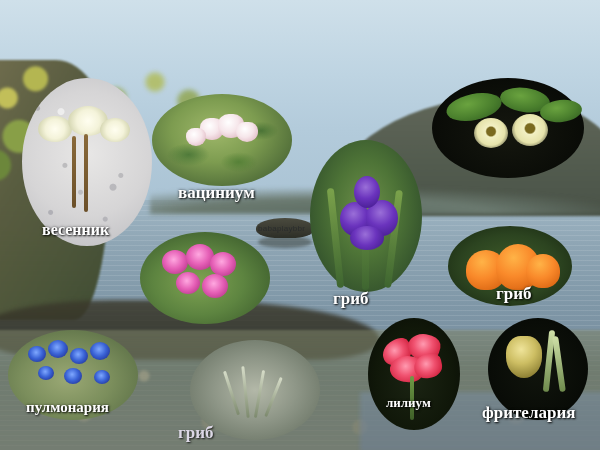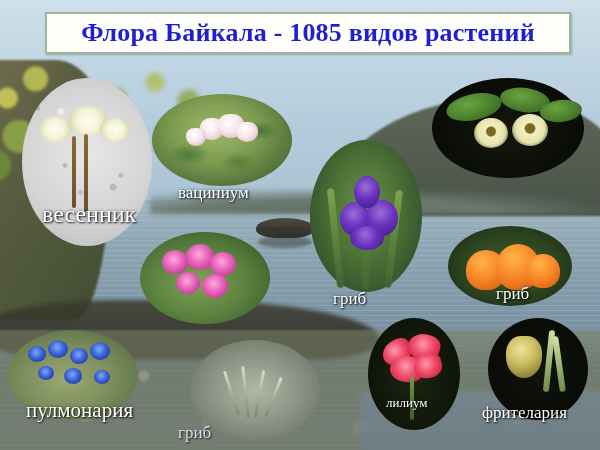--- a/index.html
+++ b/index.html
@@ -112,21 +112,21 @@
     color:#1f1fcf;font-weight:bold;font-size:26px;letter-spacing:.2px;
     white-space:nowrap;font-family:"Liberation Serif", serif;
   }
 
   
   .photo{position:absolute;overflow:hidden;}
   .photo .inner{position:absolute;left:0;top:0;width:100%;height:100%;border-radius:50%;}
 
   
   .cap{
-    position:absolute;font-family:"Liberation Serif", serif;font-weight:normal;
+    position:absolute;font-family:"Liberation Serif", serif;font-weight:bold;
     white-space:nowrap;line-height:1;padding-left:8px;
   }
   .cap-white{color:#ffffff;text-shadow:1px 1px 2px rgba(0,0,0,.85),0 0 3px rgba(0,0,0,.6);}
   .cap-black{color:#101010;text-shadow:0 1px 1px rgba(255,255,255,.35);}
   .cap-pale{color:#dcd8e6;text-shadow:1px 1px 2px rgba(0,0,0,.8);}
 
   
   
   #ph-vesennik .inner{
     background:
@@ -267,35 +267,32 @@
   <div class="bg-layer cliff-left"></div>
   <div class="bg-layer foliage-a"></div>
   <div class="bg-layer foliage-b"></div>
   <div class="bg-layer shore-mid"></div>
   <div class="bg-layer shore-bottom"></div>
   <div class="bg-layer pebbles"></div>
   <div class="bg-layer bottom-blue"></div>
 
   <div class="watermark">babaplaybbr</div>
 
-  <div id="title-box">
-    <span id="title-text">Флора Байкала - 1085 видов растений</span>
-  </div>
 
   <div class="photo" id="ph-vesennik" style="left:22px;top:78px;width:130px;height:168px;">
     <div class="inner">
       <div class="speck"></div>
       <div class="bloom" style="left:16px;top:38px;width:34px;height:26px;"></div>
       <div class="bloom" style="left:46px;top:28px;width:40px;height:30px;"></div>
       <div class="bloom" style="left:78px;top:40px;width:30px;height:24px;"></div>
       <div class="stem" style="left:50px;top:58px;height:72px;"></div>
       <div class="stem" style="left:62px;top:56px;height:78px;"></div>
     </div>
   </div>
-  <div class="cap cap-white" style="left:34px;top:202px;font-size:24px;">весенник</div>
+  <div class="cap cap-white" style="left:34px;top:222px;font-size:16px;">весенник</div>
 
   <div class="photo" id="ph-vacinium" style="left:152px;top:94px;width:140px;height:92px;">
     <div class="inner">
       <div class="leafy"></div>
       <div class="bell" style="left:48px;top:24px;width:24px;height:22px;"></div>
       <div class="bell" style="left:66px;top:20px;width:26px;height:24px;"></div>
       <div class="bell" style="left:84px;top:28px;width:22px;height:20px;"></div>
       <div class="bell" style="left:34px;top:34px;width:20px;height:18px;"></div>
     </div>
   </div>
@@ -347,21 +344,21 @@
     <div class="inner">
       <div class="blu" style="left:20px;top:16px;width:18px;height:16px;"></div>
       <div class="blu" style="left:40px;top:10px;width:20px;height:18px;"></div>
       <div class="blu" style="left:62px;top:18px;width:18px;height:16px;"></div>
       <div class="blu" style="left:82px;top:12px;width:20px;height:18px;"></div>
       <div class="blu" style="left:30px;top:36px;width:16px;height:14px;"></div>
       <div class="blu" style="left:56px;top:38px;width:18px;height:16px;"></div>
       <div class="blu" style="left:86px;top:40px;width:16px;height:14px;"></div>
     </div>
   </div>
-  <div class="cap cap-white" style="left:18px;top:400px;font-size:21px;">пулмонария</div>
+  <div class="cap cap-white" style="left:18px;top:400px;font-size:15px;">пулмонария</div>
 
   <div class="photo" id="ph-pinus" style="left:190px;top:340px;width:130px;height:100px;">
     <div class="inner">
       <div class="needle" style="left:40px;top:30px;height:46px;transform:rotate(-18deg);"></div>
       <div class="needle" style="left:54px;top:26px;height:52px;transform:rotate(-6deg);"></div>
       <div class="needle" style="left:68px;top:30px;height:48px;transform:rotate(10deg);"></div>
       <div class="needle" style="left:82px;top:36px;height:42px;transform:rotate(22deg);"></div>
     </div>
   </div>
   <div class="cap cap-pale" style="left:170px;top:424px;font-size:17px;">гриб</div>

